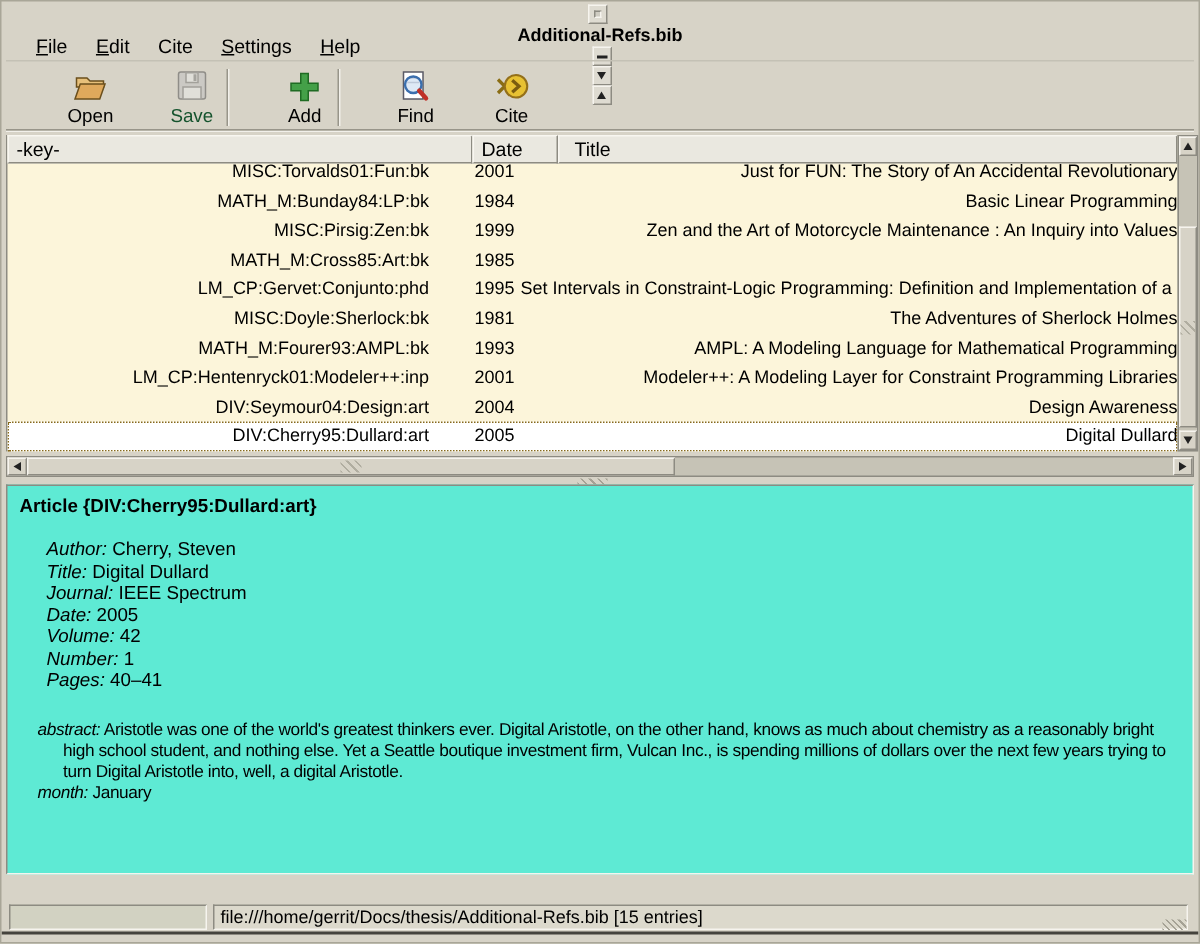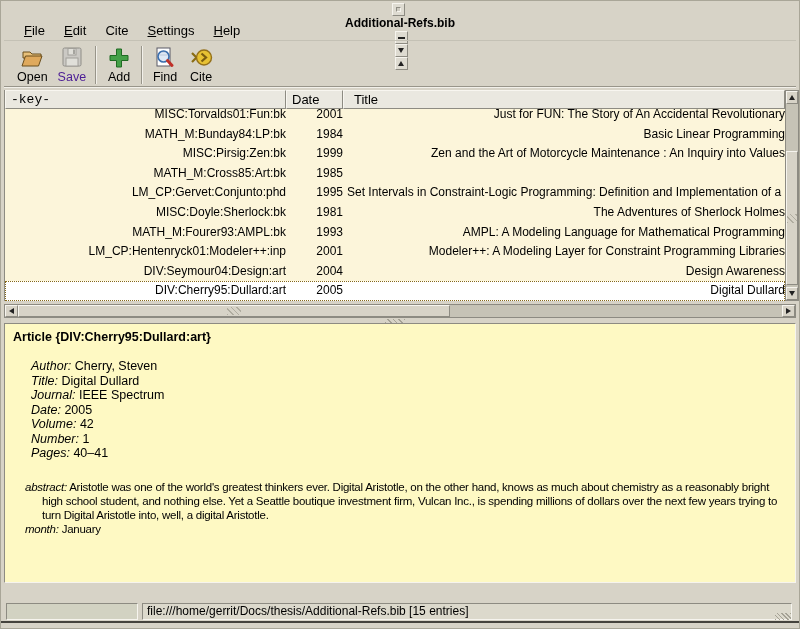--- a/index.html
+++ b/index.html
@@ -43,34 +43,34 @@
     display:flex; align-items:center; padding-left:12px;
     border-bottom:1px solid #c4c1b5; }
   .menu-item { font-size:13px; padding:2px 8px; margin-right:3px; cursor:default; }
   u { text-decoration:underline; }
 
   
   .toolbar { position:absolute; top:41px; left:3px; right:3px; height:45px;
     display:flex; align-items:flex-start; padding:2px 0 0 8px;
     border-bottom:1px solid #98958a; box-shadow:0 1px 0 #f2f0ea; }
   .tbtn { display:flex; flex-direction:column; align-items:center;
-    padding:2px 5px 1px 5px; min-width:36px; }
+    padding:2px 5px 1px 5px; min-width:36px;margin-left:28px; }
   .tbtn .tlabel { font-size:12.5px; margin-top:1px; }
-  .tbtn.disabled .tlabel { color:#4c1d95; }
+  .tbtn.disabled .tlabel { color:#14532d; }
   .tbtn.disabled svg { opacity:.55; filter:grayscale(1); }
   .tsep { width:2px; align-self:stretch; margin:2px 4px;
     border-left:1px solid #98958a; border-right:1px solid #f2f0ea; }
 
   
   .listwrap { position:absolute; top:89px; left:3px; width:781px; height:211px;
     background:#fcf5da; border-left:1px solid #8d8b82; }
   .lheader { display:flex; height:19px; }
   .hcell { background:#eae8e0; font-size:13px; line-height:17px; padding-left:5px;
     border:1px solid; border-color:#f8f6f0 #8d8b82 #8d8b82 #f8f6f0; overflow:hidden; white-space:nowrap; }
-  .hc-key { width:281px;font-family:Liberation Mono, monospace; }
+  .hc-key { width:310px; }
   .hc-date { width:57px; }
   .hc-title { flex:1;padding-left:10px; }
   .lbody { height:192px; overflow:hidden; }
   .row { display:flex; height:19.6px; line-height:19.6px; font-size:12px;
     white-space:nowrap; cursor:default;text-align:right; }
   .row:first-of-type { margin-top:-4px; }
   .row .c-key { width:281px; padding-left:5px; overflow:hidden; }
   .row .c-date { width:57px; padding-left:3px; overflow:hidden; }
   .row .c-title { flex:1; padding-left:4px; overflow:hidden; }
   .row.selected { background:#ffffff; outline:1px dotted #86691a; outline-offset:-1px; }
@@ -94,21 +94,21 @@
   .hscroll .sb-right { left:auto; right:0; top:0; height:12px; width:13px; }
   .hthumb { position:absolute; left:13px; top:0; width:432px; height:12px;
     background:#d7d3c7; border:1px solid; border-color:#f6f4ee #8d8b82 #8d8b82 #f6f4ee;
     display:flex; align-items:center; justify-content:center; }
   .hthumb .grip { width:14px; height:8px; }
   .splitgrip { position:absolute; top:318px; left:384px; width:20px; height:4px;
     background:repeating-linear-gradient(45deg, #a5a295 0 1px, transparent 1px 4px); }
 
   
   .pane { position:absolute; top:322px; left:3px; right:3px; height:260px;
-    background:#fef9c3; border:1px solid; border-color:#8d8b82 #f6f4ee #f6f4ee #8d8b82;
+    background:#5eead4; border:1px solid; border-color:#8d8b82 #f6f4ee #f6f4ee #8d8b82;
     padding:6px 8px; overflow:hidden; }
   .pheading { font-size:12.5px; font-weight:bold; }
   .pfields { margin:15px 0 0 18px; }
   .pfield { font-size:12.5px; line-height:14.5px; }
   .flabel { font-style:italic; }
   .pabstract { margin:19px 0 0 12px; font-size:11.5px; letter-spacing:-0.25px;
     line-height:14px; padding-left:17px; text-indent:-17px; padding-right:6px; }
   .pmonth { margin:0 0 0 12px; font-size:11.5px; letter-spacing:-0.25px; line-height:14px; }
 
   

